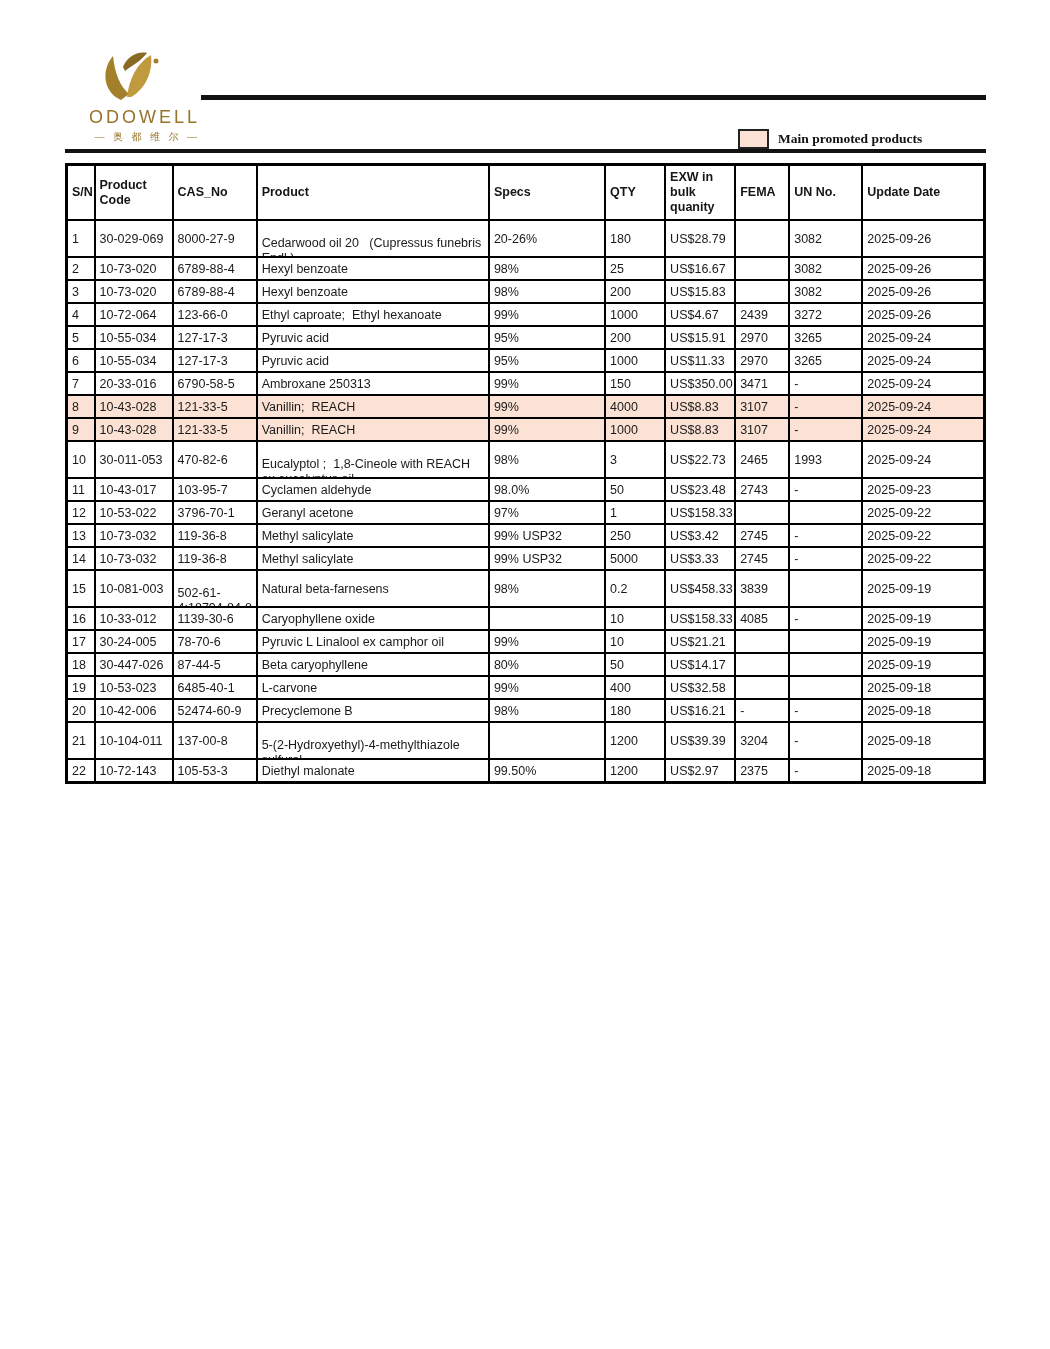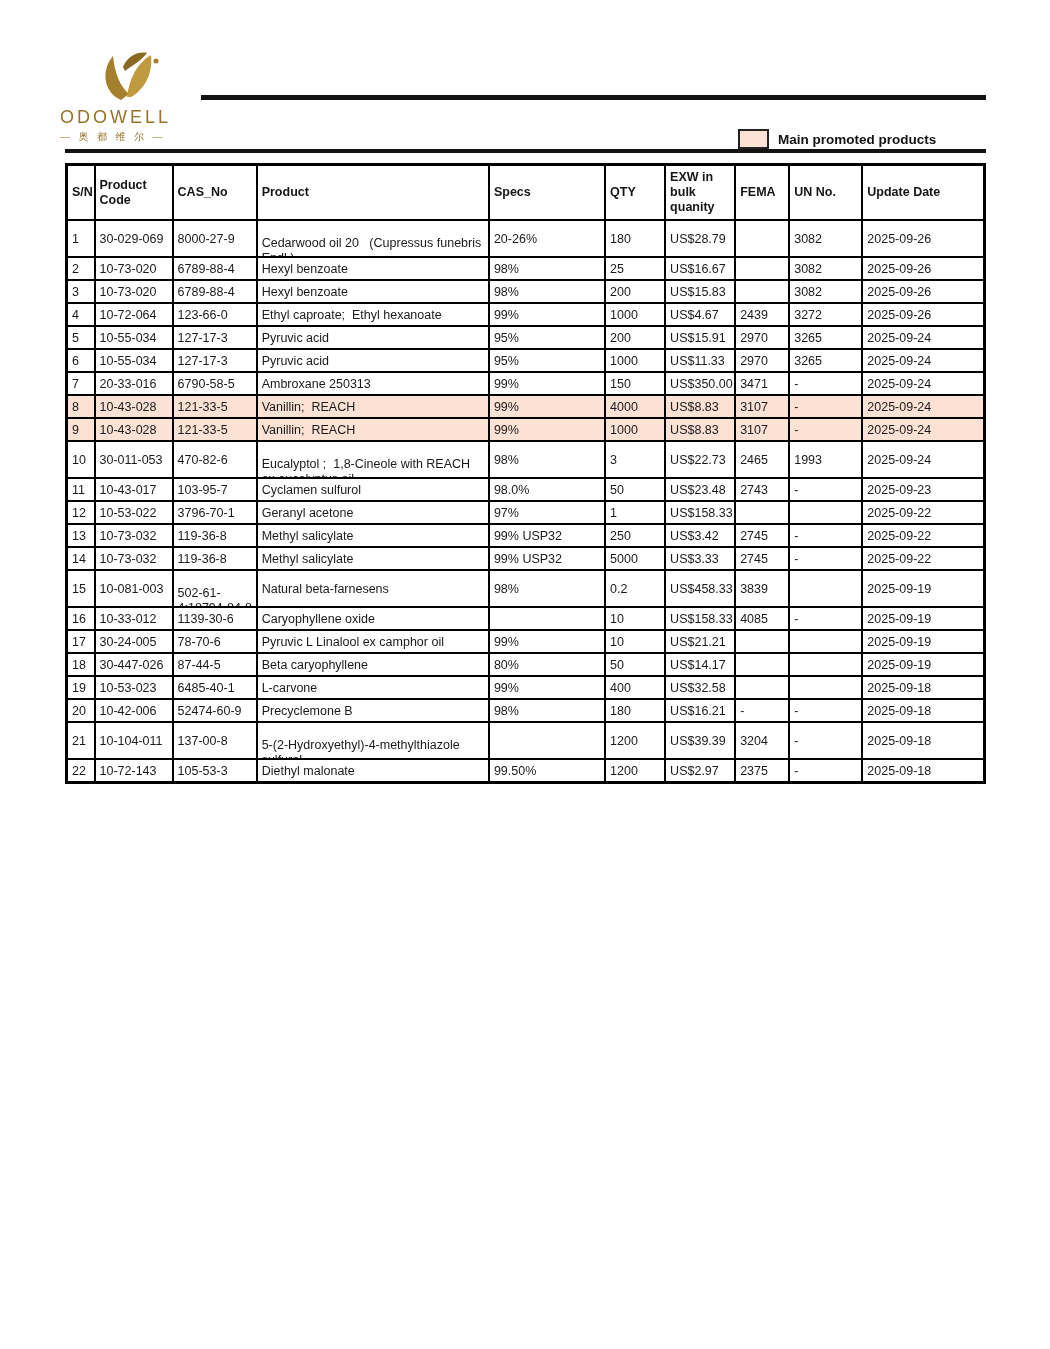--- a/index.html
+++ b/index.html
@@ -3,32 +3,32 @@
 <meta charset="utf-8">
 <style>
   html,body { margin:0; padding:0; }
   body {
     width:1050px; height:1349px; background:#ffffff; position:relative;
     font-family:"Liberation Sans", sans-serif; color:#1a1a1a;
   }
   .page { position:absolute; inset:0; overflow:hidden; }
 
   
-  .logo { position:absolute; left:60px; top:48px; width:140px; text-align:left; }
+  .logo { position:absolute; left:60px; top:48px; width:140px; text-align:right; }
   .logo svg { display:block; margin:0 auto; }
   .logo-name { font-size:18px; letter-spacing:3px; color:#96742a; font-weight:400; margin-top:1px; }
   .logo-cn { font-size:10px; letter-spacing:3px; color:#96742a; margin-top:2px; white-space:nowrap;font-family:Liberation Serif, serif; }
 
   
   .rule-top { position:absolute; left:201px; top:95px; width:785px; height:5px; background:#121212; }
   .page-title { position:absolute; left:0; top:118px; width:1050px; text-align:center;
                 font-size:27px; font-weight:bold; color:#121212; }
   .legend { position:absolute; left:738px; top:129px; display:flex; align-items:center; }
   .legend-swatch { width:27px; height:16px; background:#fbe2d5; border:2px solid #222; }
-  .legend-label { margin-left:9px; font-size:13.5px; font-weight:bold; color:#121212; white-space:nowrap; }
+  .legend-label { margin-left:9px; font-size:13.5px; font-weight:bold; color:#121212; white-space:nowrap;font-family:Liberation Serif, serif; }
   .rule-title { position:absolute; left:65px; top:149px; width:921px; height:4px; background:#121212; }
 
   
   .price-table { position:absolute; left:65px; top:163px; width:921px;
                  border-collapse:collapse; table-layout:fixed; border:3px solid #000; }
   .price-table th, .price-table td { border:2px solid #000; font-size:12.5px; padding:0 2px 0 4px; overflow:hidden; }
   .price-table th { height:53px; font-weight:bold; text-align:left; vertical-align:middle;
                     line-height:15px; white-space:normal; color:#151515; }
   .price-table td { height:21px; vertical-align:middle; white-space:nowrap; }
   .price-table td .l1 { display:block; line-height:20px; white-space:pre; }
@@ -417,21 +417,21 @@
       <td>
             <span class="l1">11</span>
           </td>
       <td>
             <span class="l1">10-43-017</span>
           </td>
       <td>
             <span class="l1">103-95-7</span>
           </td>
       <td>
-            <span class="l1">Cyclamen sulfurol</span>
+            <span class="l1">Cyclamen aldehyde</span>
           </td>
       <td>
             <span class="l1">98.0%</span>
           </td>
       <td>
             <span class="l1">50</span>
           </td>
       <td>
             <span class="l1">US$23.48</span>
           </td>

